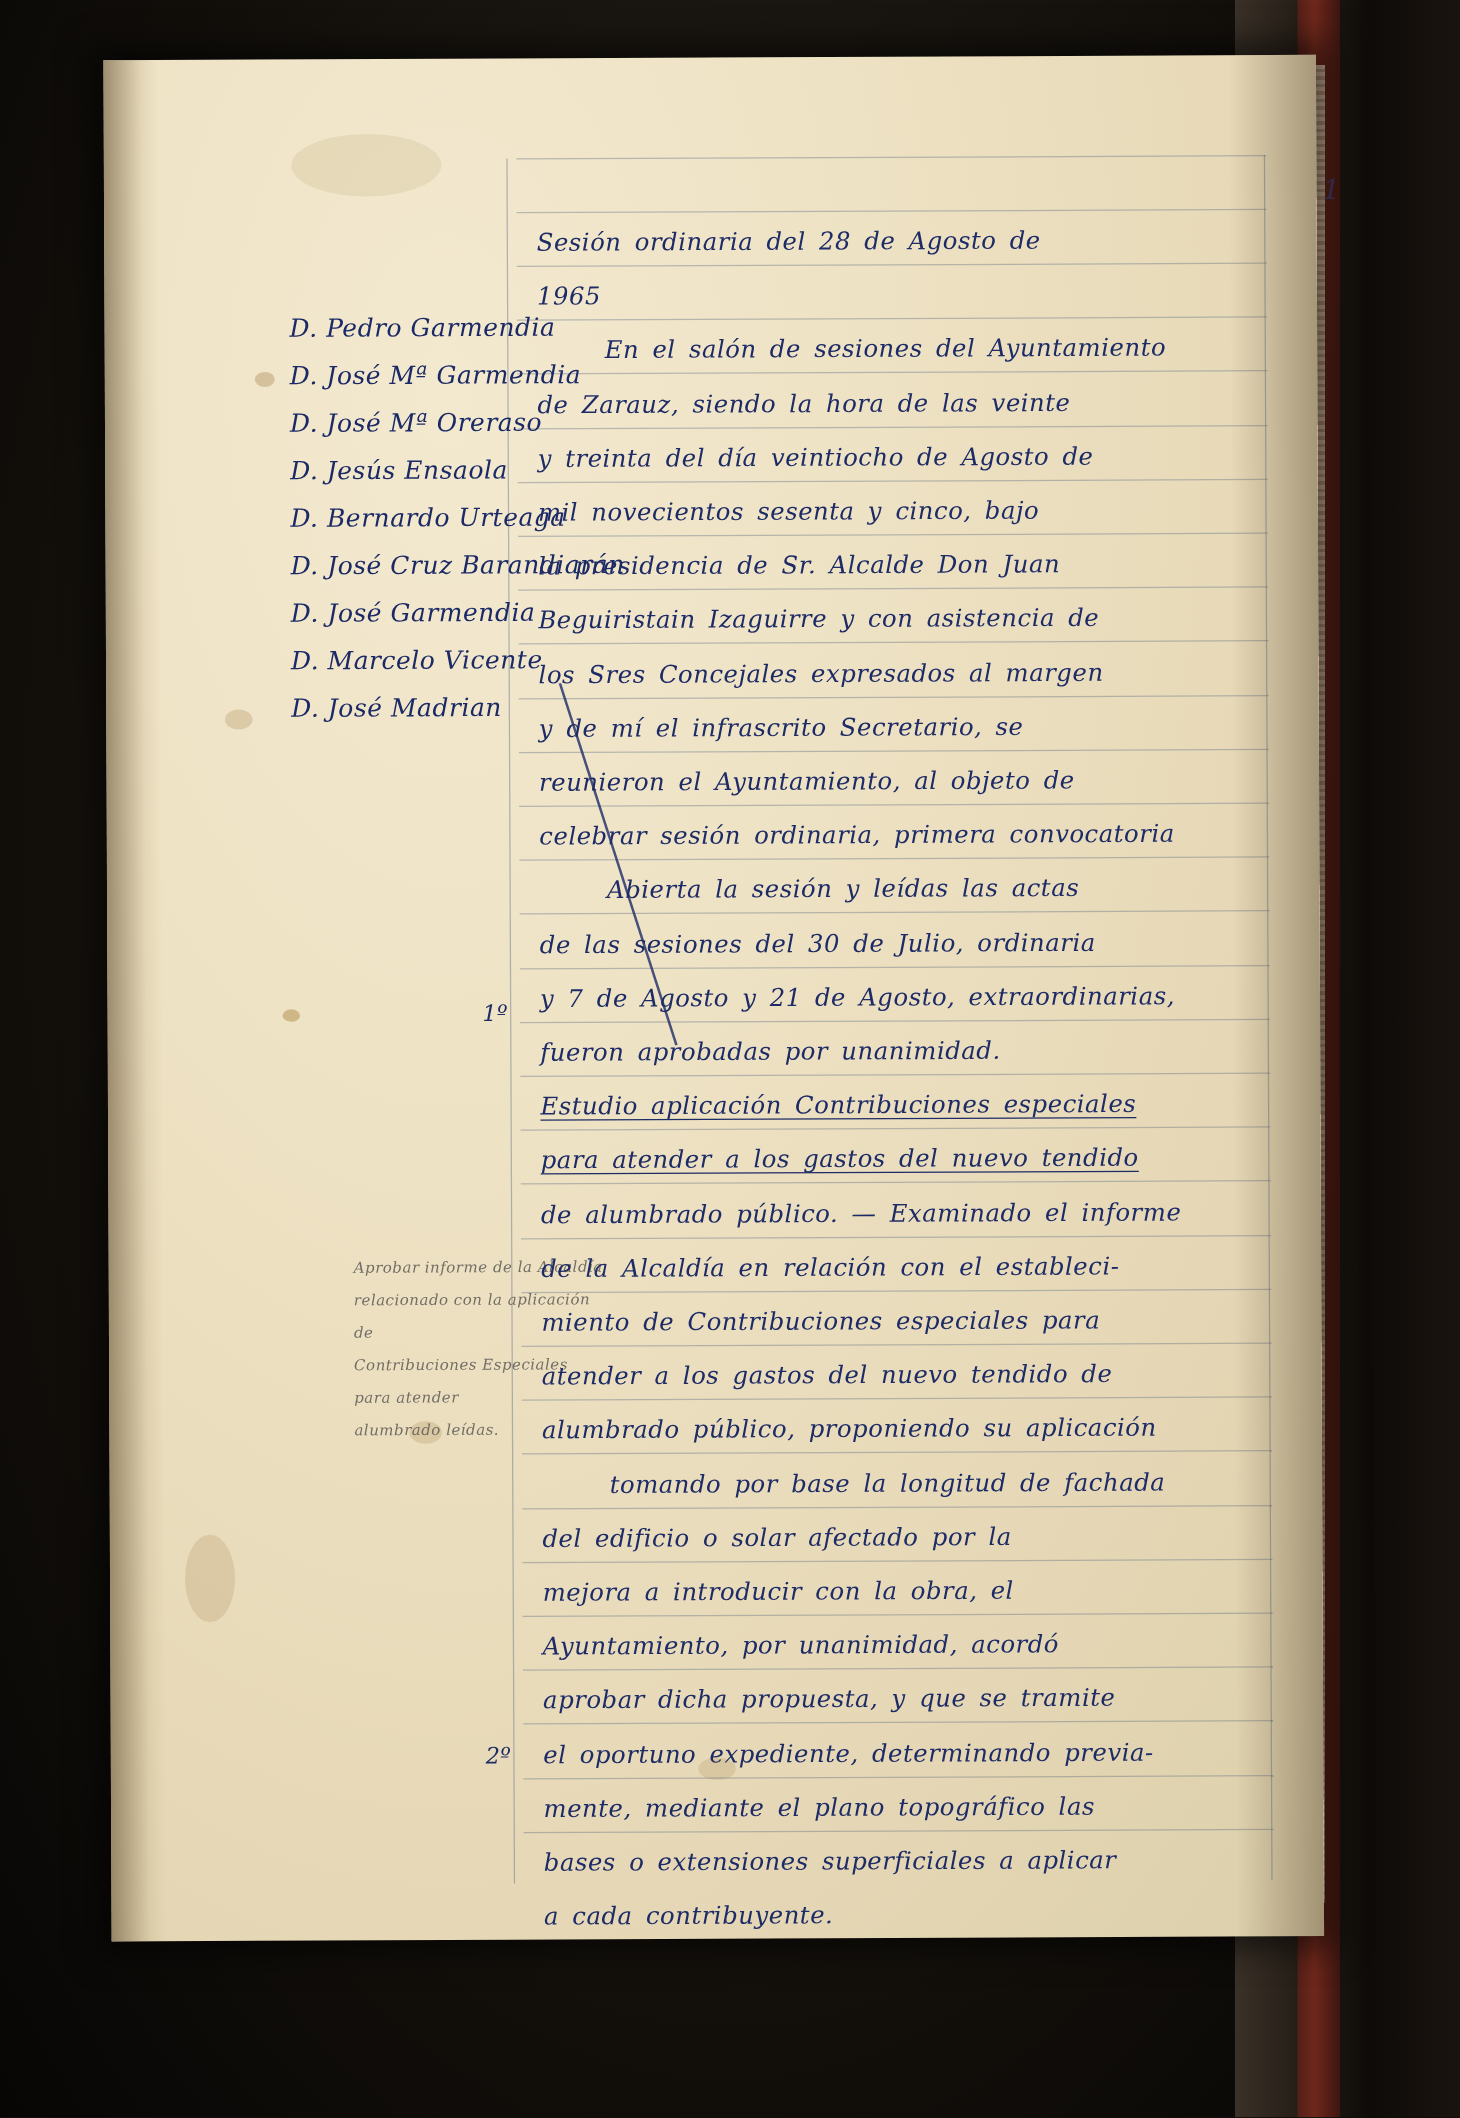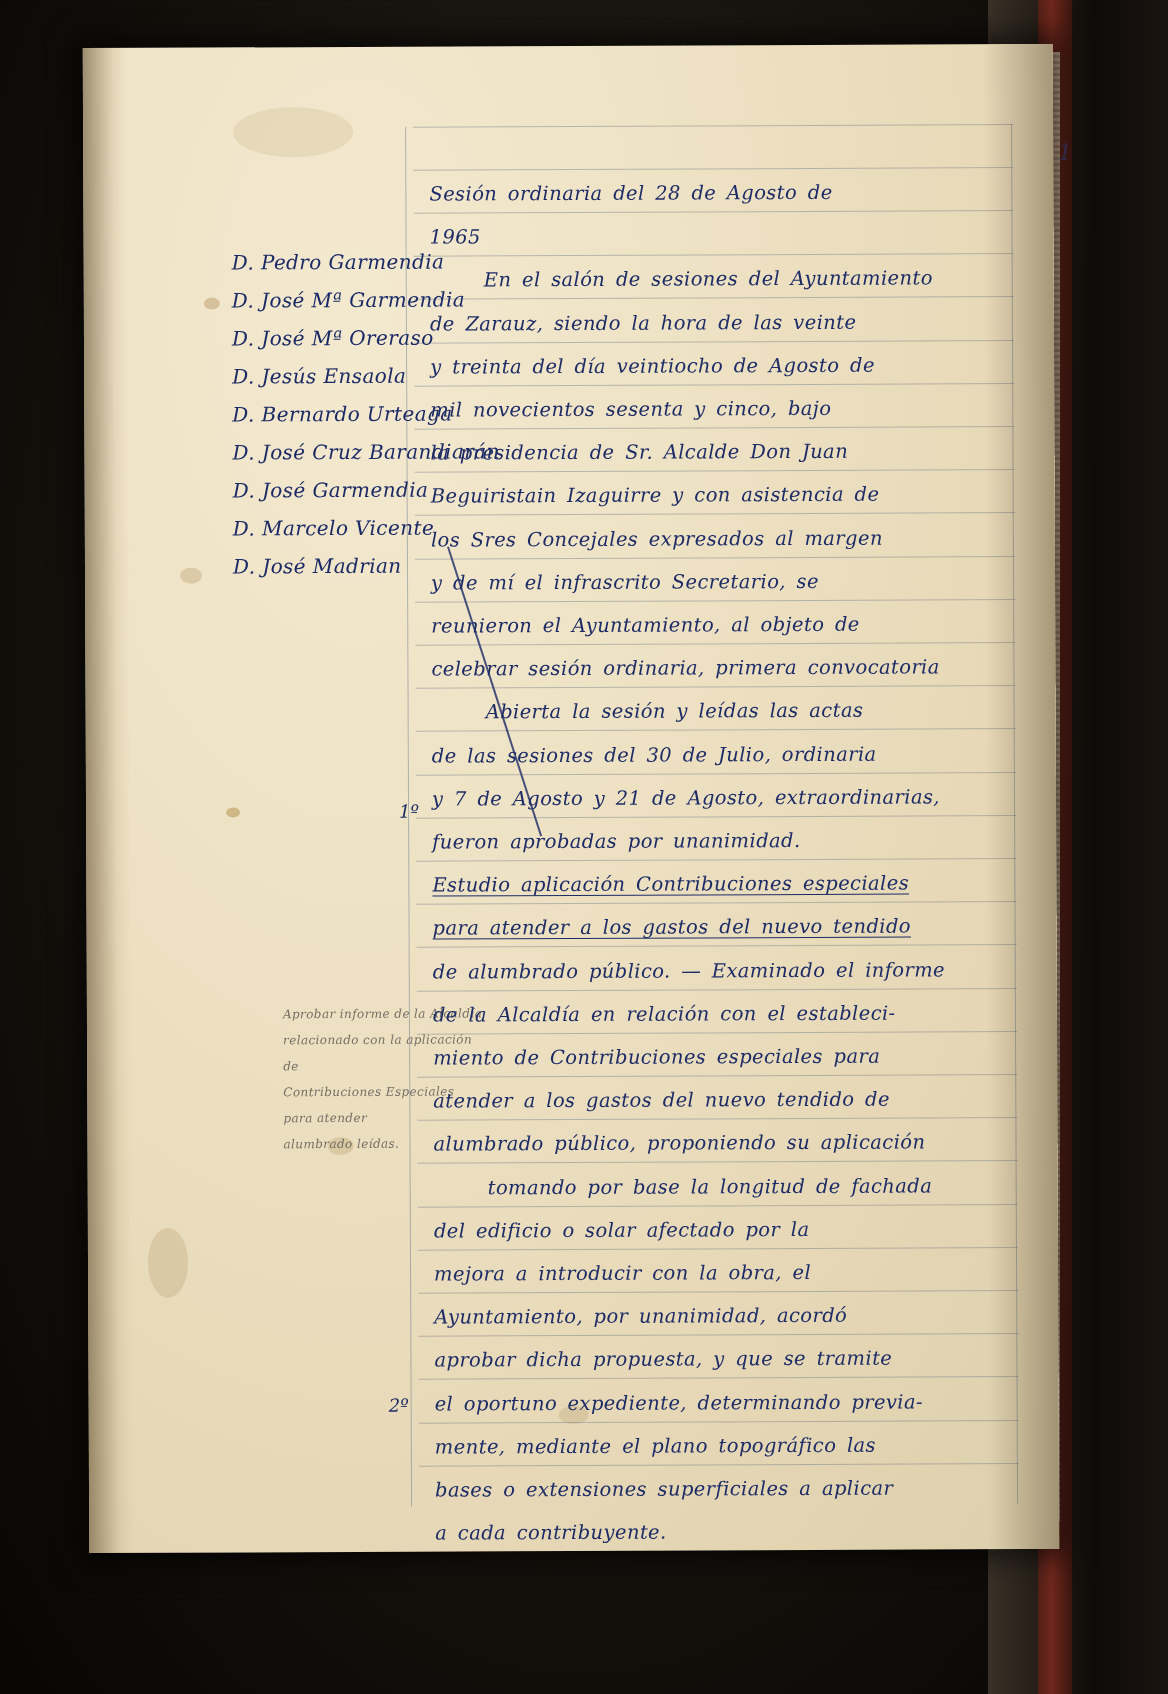--- a/index.html
+++ b/index.html
@@ -262,21 +262,21 @@
       <path d="M8 0 L100 290" stroke="#1d2b66" stroke-width="2" fill="none" opacity="0.8"></path>
     </svg>
 
     <div class="hand margin-note">
       <div>Aprobar informe de la Alcaldía</div>
       <div>relacionado con la aplicación de</div>
       <div>Contribuciones Especiales para atender</div>
       <div>alumbrado leídas.</div>
     </div>
 
-    <div class="item-no" style="left:313px;top:754px;">1º</div>
+    <div class="item-no" style="left:300px;top:754px;">1º</div>
     <div class="item-no" style="left:300px;top:1348px;">2º</div>
 
     <div class="hand body-text">
       <span class="ln">Sesión ordinaria del 28 de Agosto de</span>
       <span class="ln">1965</span>
       <span class="ln ind">En el salón de sesiones del Ayuntamiento</span>
       <span class="ln">de Zarauz, siendo la hora de las veinte</span>
       <span class="ln">y treinta del día veintiocho de Agosto de</span>
       <span class="ln">mil novecientos sesenta y cinco, bajo</span>
       <span class="ln">la presidencia de Sr. Alcalde Don Juan</span>

